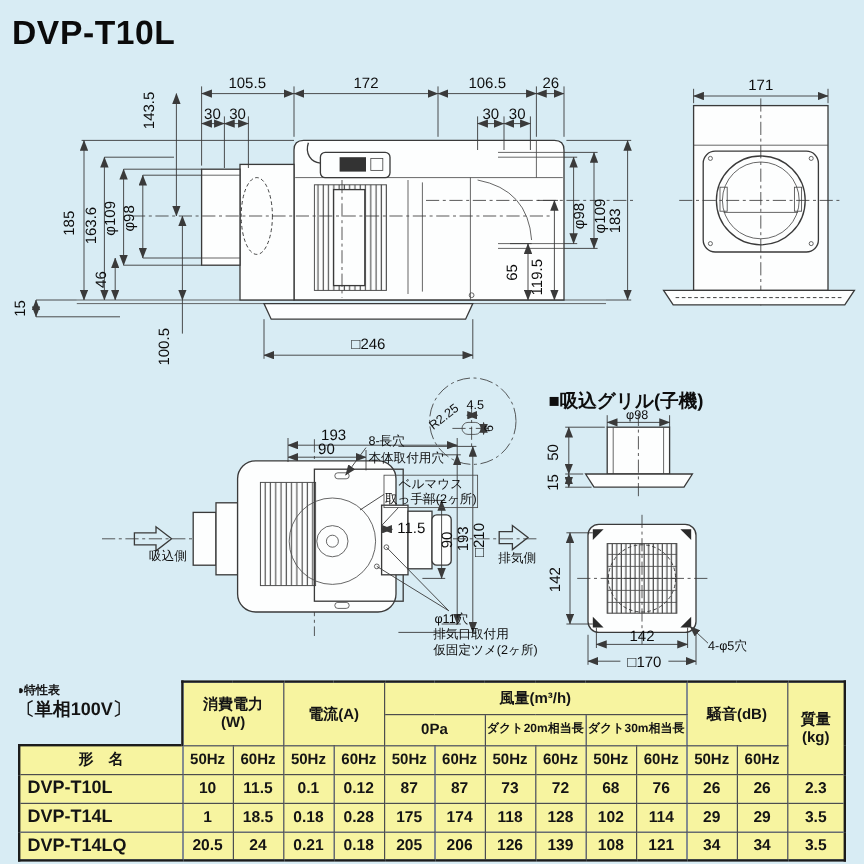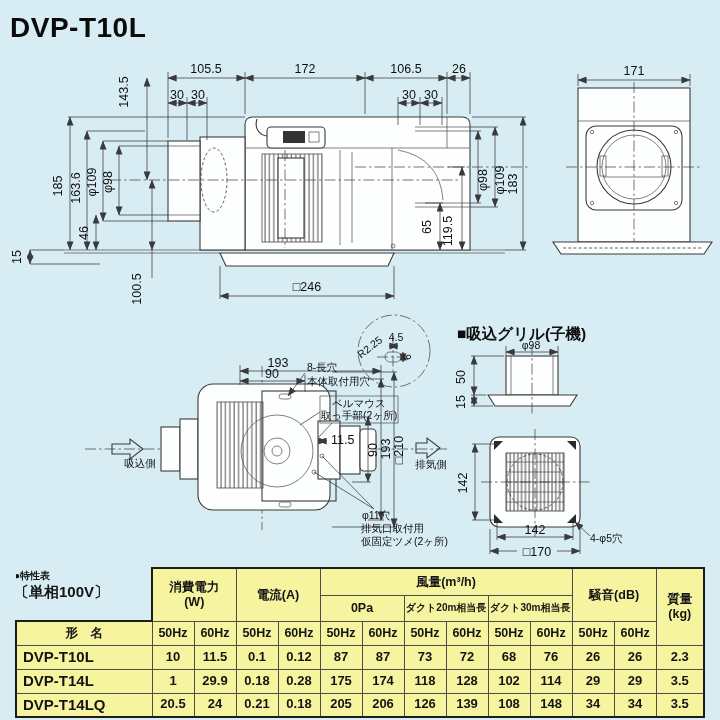--- a/index.html
+++ b/index.html
@@ -435,21 +435,21 @@
         <td class="val">72</td>
         <td class="val">68</td>
         <td class="val">76</td>
         <td class="val">26</td>
         <td class="val">26</td>
         <td class="val br">2.3</td>
       </tr>
       <tr style="height:24px">
         <th class="model bl">DVP-T14L</th>
         <td class="val">1</td>
-        <td class="val">29.9</td>
+        <td class="val">18.5</td>
         <td class="val">0.18</td>
         <td class="val">0.28</td>
         <td class="val">175</td>
         <td class="val">174</td>
         <td class="val">118</td>
         <td class="val">128</td>
         <td class="val">102</td>
         <td class="val">114</td>
         <td class="val">29</td>
         <td class="val">29</td>
@@ -459,21 +459,21 @@
         <th class="model bl bb">DVP-T14LQ</th>
         <td class="val bb">20.5</td>
         <td class="val bb">24</td>
         <td class="val bb">0.21</td>
         <td class="val bb">0.18</td>
         <td class="val bb">205</td>
         <td class="val bb">206</td>
         <td class="val bb">126</td>
         <td class="val bb">139</td>
         <td class="val bb">108</td>
-        <td class="val bb">148</td>
+        <td class="val bb">121</td>
         <td class="val bb">34</td>
         <td class="val bb">34</td>
         <td class="val br bb">3.5</td>
       </tr>
     </tbody>
       </table>
   </div>
 
 </div>
 

